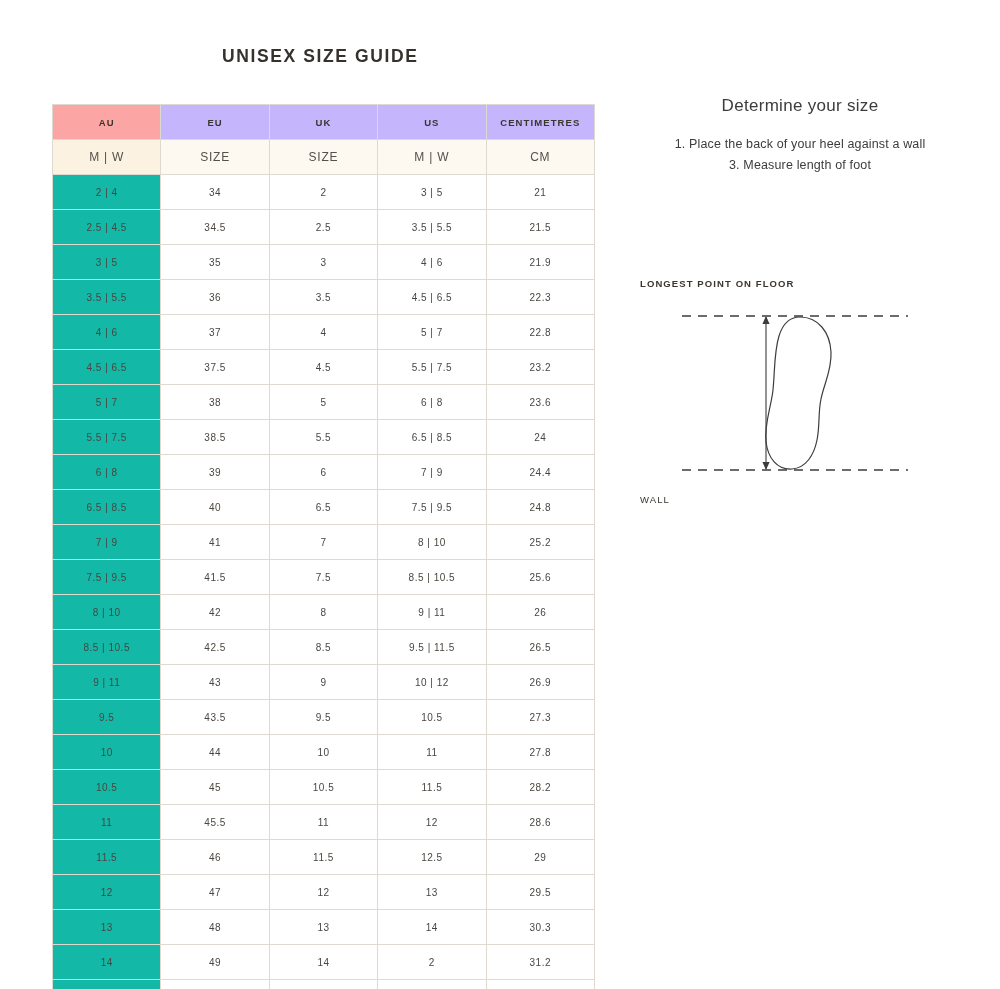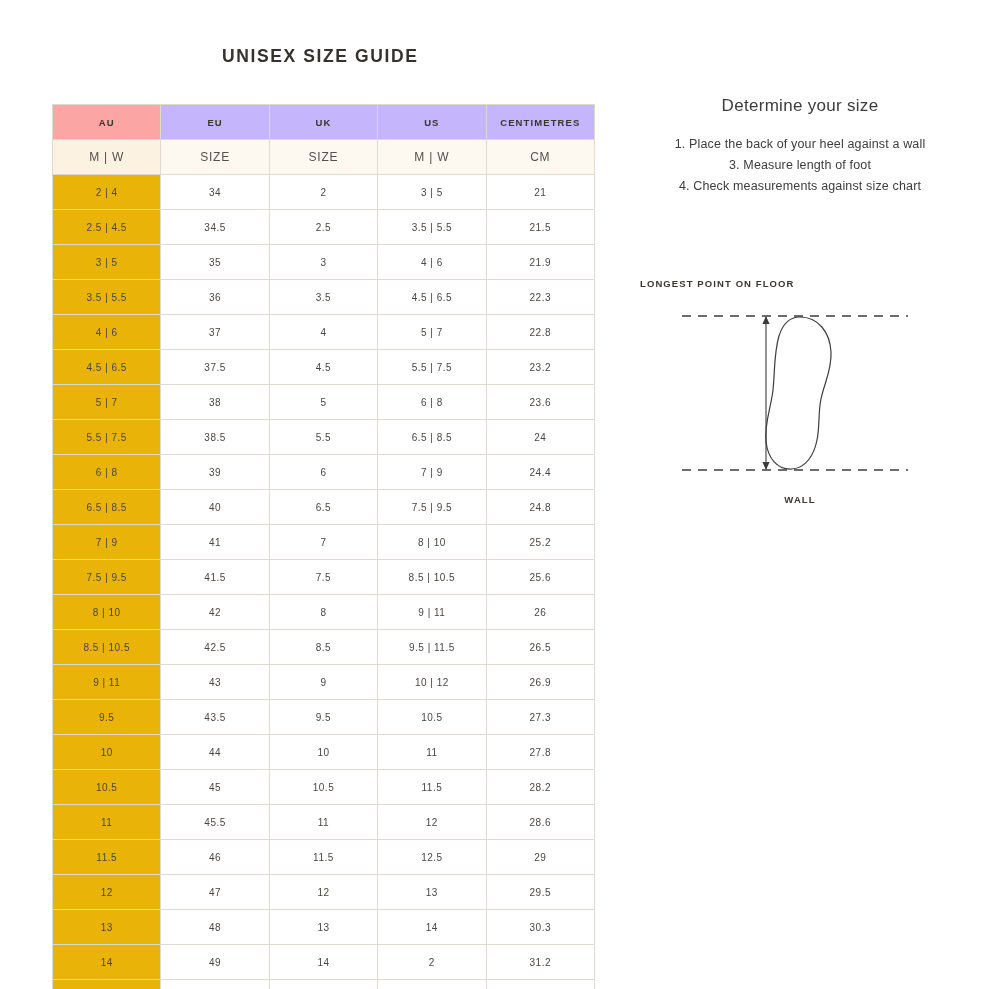--- a/index.html
+++ b/index.html
@@ -72,21 +72,21 @@
   table.size-table tr.sub-head td.first-col {
     background: #fbf2e2;
   }
   table.size-table tbody td {
     height: 32px;
     font-size: 10px;
     letter-spacing: 0.5px;
     background: #ffffff;
   }
   table.size-table tbody td.first-col {
-    background: #eab308;
+    background: #14b8a6;
   }
 
   
   .right-panel {
     position: absolute;
     left: 640px;
     top: 96px;
     width: 320px;
     text-align: center;
   }
@@ -122,23 +122,23 @@
     font-size: 9.5px;
     font-weight: bold;
     letter-spacing: 1.1px;
     color: #3a352f;
   }
   .diagram-label-bottom {
     position: absolute;
     top: 216px;
     left: 0;
     width: 320px;
-    text-align: center;
+    text-align: left;
     font-size: 9.5px;
-    font-weight: bold;
+    font-weight: normal;
     letter-spacing: 1.1px;
     color: #3a352f;
   }
   .diagram svg {
     position: absolute;
     top: 22px;
     left: 0;
   }
 </style>
 </head>
@@ -338,21 +338,20 @@
         </tr>
       </tbody>
     </table>
   </div>
 
   <div class="right-panel">
     <div class="determine-title">Determine your size</div>
     <div class="steps">
       <div class="step">1. Place the back of your heel against a wall</div>
       <div class="step">3. Measure length of foot</div>
-      <div class="step">4. Check measurements against size chart</div>
     </div>
   </div>
 
   <div class="diagram">
     <div class="diagram-label-top">LONGEST POINT ON FLOOR</div>
     <div class="diagram-label-bottom">WALL</div>
     <svg width="320" height="190" viewBox="0 0 320 190">
       <line x1="42" y1="16" x2="268" y2="16" stroke="#3c3c3b" stroke-width="1.3" stroke-dasharray="9,7"></line>
       <line x1="42" y1="170" x2="268" y2="170" stroke="#3c3c3b" stroke-width="1.3" stroke-dasharray="9,7"></line>
       <line x1="126" y1="17" x2="126" y2="169" stroke="#3c3c3b" stroke-width="1.1"></line>

